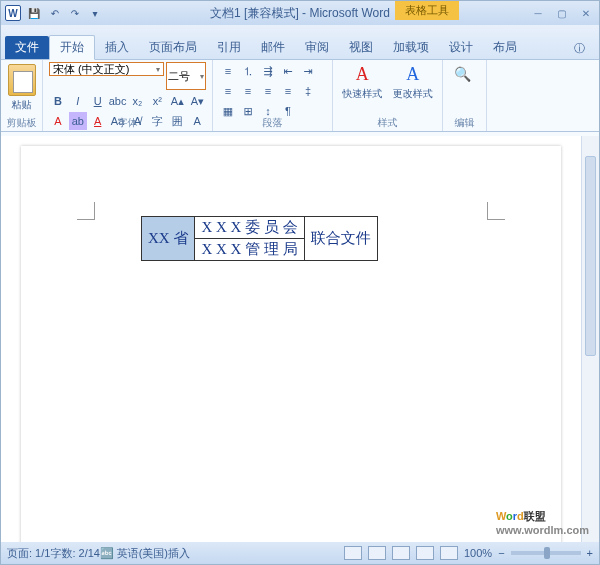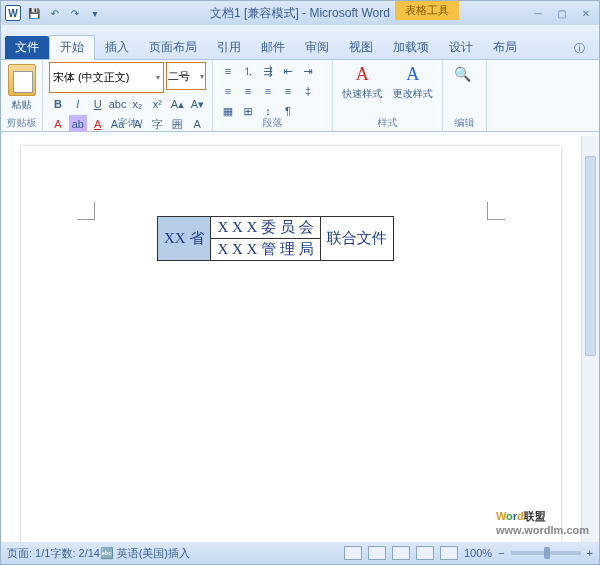--- a/index.html
+++ b/index.html
@@ -19,39 +19,39 @@
 .tab.active{background:#f5faff;border:1px solid #b0c6e0;border-bottom:1px solid #f5faff;border-radius:2px 2px 0 0;margin-bottom:-1px;}
 .help-icon{margin-left:auto;margin-right:8px;color:#3b5e91;padding:3px 6px;}
 .ribbon{height:72px;background:#f5faff;border-bottom:1px solid #b0c6e0;display:flex;}
 .group{border-right:1px solid #d0ddee;padding:2px 6px;display:flex;flex-direction:column;position:relative;}
 .group-label{position:absolute;bottom:1px;left:0;right:0;text-align:center;color:#6a86ab;font-size:10px;}
 .clip{width:42px;}
 .paste-ic{width:28px;height:32px;margin:2px auto;background:linear-gradient(#f8d899,#e8b84a);border:1px solid #c49a3a;border-radius:2px;position:relative;}
 .paste-ic::after{content:"";position:absolute;top:6px;left:4px;width:18px;height:20px;background:#fff;border:1px solid #999;}
 .font-grp{width:170px;}
 .font-row{display:flex;gap:2px;margin-bottom:2px;}
-.font-combo{border:1px solid #d47a2a;background:#fff;height:31px;display:flex;align-items:center;padding:0 3px;font-size:11px;flex:1;}
+.font-combo{border:1px solid #d47a2a;background:#fff;height:14px;display:flex;align-items:center;padding:0 3px;font-size:11px;flex:1;}
 .size-combo{border:1px solid #d47a2a;background:#fff;height:28px;width:40px;display:flex;align-items:center;padding:0 1px;font-size:11px;}
 .dd{margin-left:auto;color:#777;font-size:8px;}
 .rbtn{width:18px;height:18px;display:flex;align-items:center;justify-content:center;color:#3b5e91;border:1px solid transparent;font-size:11px;}
 .para-grp{width:120px;}
 .style-grp{width:110px;display:flex;flex-direction:row;align-items:flex-start;gap:4px;padding-top:4px;}
 .style-btn{display:flex;flex-direction:column;align-items:center;width:48px;}
 .style-A{font-size:18px;font-family:serif;}
 .style-lbl{font-size:10px;color:#3b5e91;margin-top:2px;}
 .edit-grp{width:44px;}
 .edit-ic{width:20px;height:20px;margin:4px auto;position:relative;}
 .edit-ic::before{content:"🔍";font-size:14px;}
 .ruler{height:16px;background:#f5faff;border-bottom:1px solid #d6e5f7;position:relative;}
 .doc-area{position:absolute;top:135px;bottom:22px;left:0;right:18px;background:#fff;display:flex;justify-content:center;overflow:hidden;}
 .page{width:540px;height:720px;background:#fff;margin-top:10px;box-shadow:0 0 3px rgba(0,0,0,0.25);position:relative;}
 .corner{position:absolute;width:18px;height:18px;border-color:#999;}
 .corner.tl{top:56px;left:56px;border-left:1px solid #999;border-top:1px solid #999;transform:rotate(180deg);}
 .corner.tr{top:56px;right:56px;border-right:1px solid #999;border-top:1px solid #999;transform:rotate(180deg);}
-.doc-table{position:absolute;top:70px;left:136px;border-collapse:collapse;}
+.doc-table{position:absolute;top:70px;left:120px;border-collapse:collapse;}
 .doc-table td{border:1px solid #333;padding:1px 6px;font-family:"SimSun";font-size:15px;color:#1a3a8a;white-space:nowrap;}
 .sel{background:#b6cde8;}
 .vsb{position:absolute;right:0;top:135px;bottom:22px;width:18px;background:#eef3fa;border-left:1px solid #d0ddee;}
 .thumb{position:absolute;top:20px;left:3px;width:11px;height:200px;background:#cfdced;border:1px solid #b0c6e0;border-radius:2px;}
 .status{position:absolute;bottom:0;left:0;right:0;height:22px;background:linear-gradient(#dce8f7,#c5d9f1);display:flex;align-items:center;padding:0 6px;color:#3b5e91;font-size:11px;gap:0;}
 .status-right{margin-left:auto;display:flex;align-items:center;gap:6px;}
 .view-btn{width:18px;height:14px;border:1px solid #8aa5c6;background:#eaf1fa;}
 .zoom-slider{width:70px;height:4px;background:#b0c6e0;position:relative;}
 .zoom-handle{position:absolute;left:33px;top:-4px;width:6px;height:12px;background:#8aa5c6;border-radius:2px;}
 .watermark{position:absolute;right:10px;bottom:28px;font-size:14px;font-weight:bold;}

